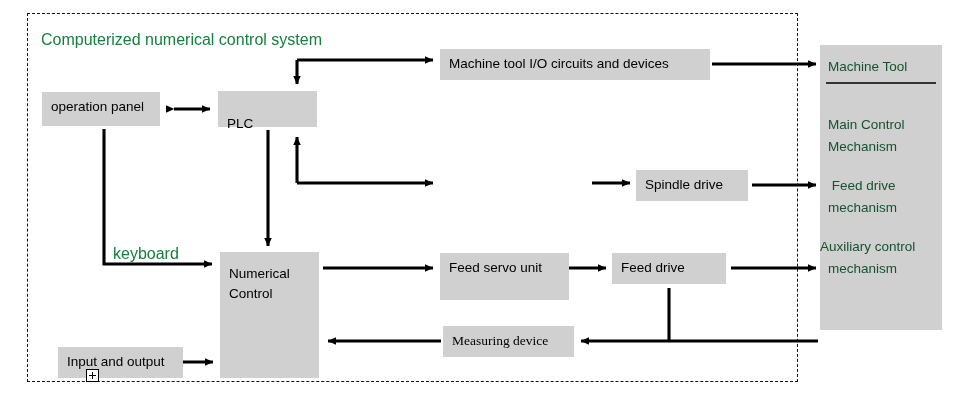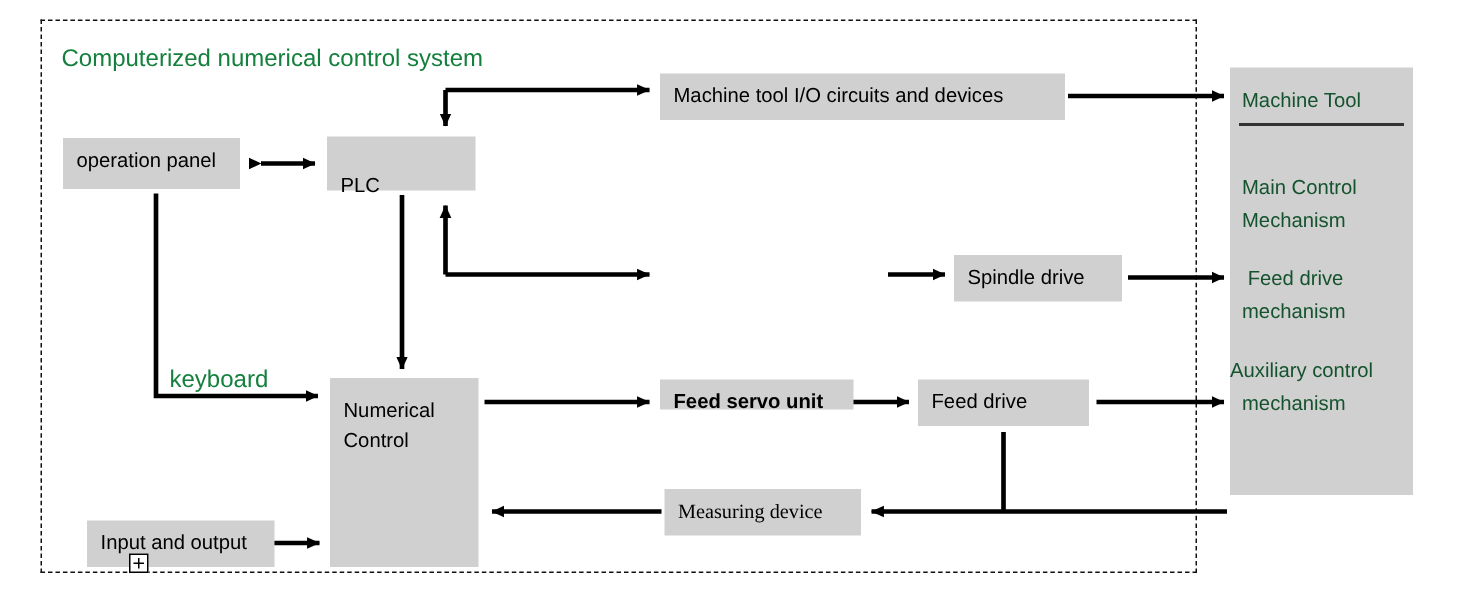--- a/index.html
+++ b/index.html
@@ -91,21 +91,21 @@
 
   <div class="node center" style="left:636px;top:170px;width:112px;height:31px;">
     <span>Spindle drive</span>
   </div>
 
   <div class="node top" style="left:220px;top:252px;width:99px;height:126px;padding-top:12px;">
     <div>Numerical</div>
     <div>Control</div>
   </div>
 
-  <div class="node center" style="left:440px;top:253px;width:129px;height:20px;font-weight:bold;">
+  <div class="node center" style="left:440px;top:253px;width:129px;height:47px;">
     <span>Feed servo unit</span>
   </div>
 
   <div class="node center" style="left:612px;top:253px;width:114px;height:31px;">
     <span>Feed drive</span>
   </div>
 
   <div class="node center" style="left:443px;top:326px;width:131px;height:31px;font-family:Liberation Serif, serif;">
     <span>Measuring device</span>
   </div>

